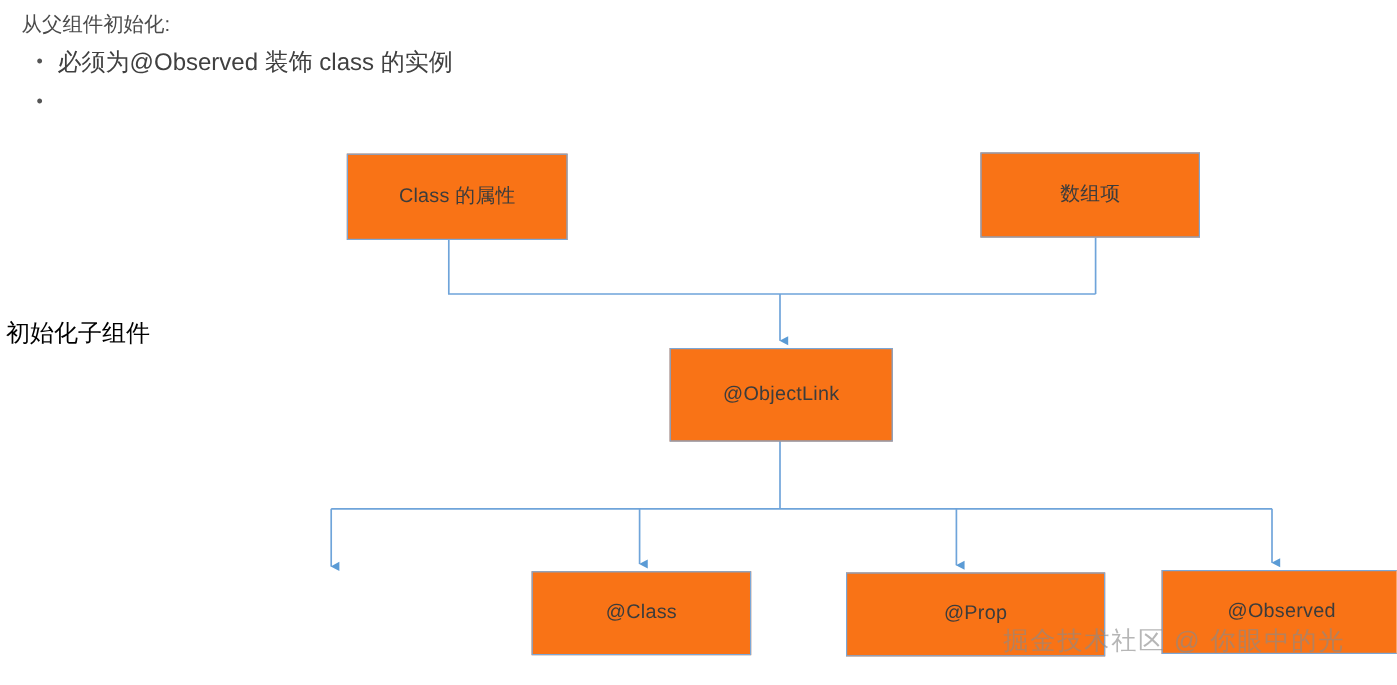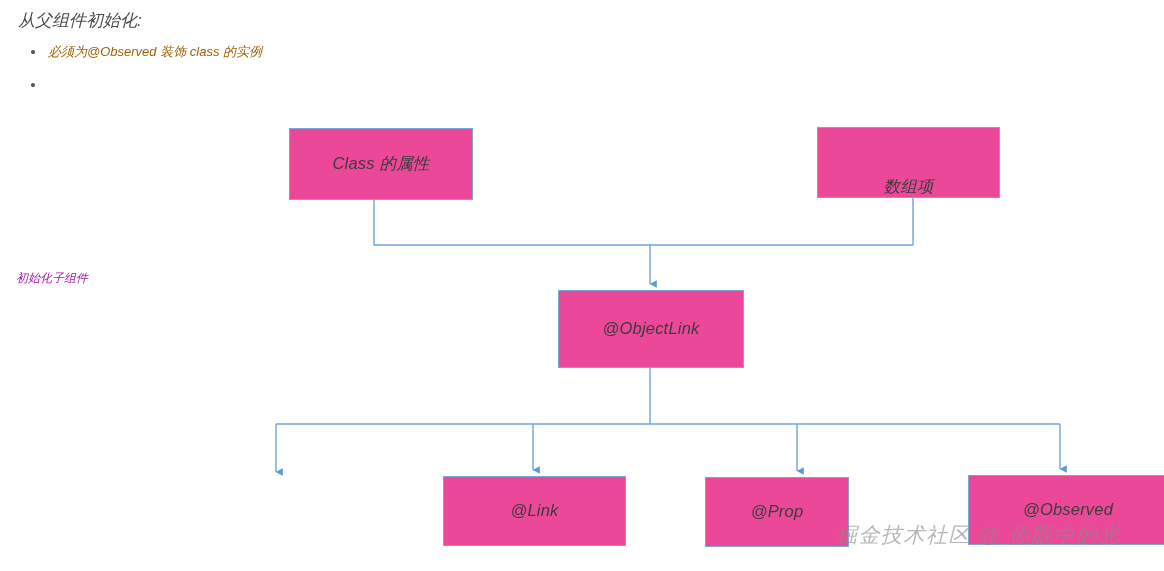--- a/index.html
+++ b/index.html
@@ -13,21 +13,20 @@
     color: #3a3a3a;
     -webkit-font-smoothing: antialiased;
   }
 
   #canvas {
     position: relative;
     width: 1164px;
     height: 571px;
     overflow: hidden;
     background: #ffffff;
-    font-style: italic;
   }
 
   
   .intro-title {
     position: absolute;
     left: 18px;
     top: 10px;
     font-size: 17px;
     line-height: 22px;
     color: #4a4a4a;
@@ -46,63 +45,63 @@
   }
   .bullet-dot {
     width: 30px;
     flex: 0 0 30px;
     text-align: center;
     font-size: 15px;
     line-height: 24px;
     color: #555;
   }
   .bullet-text {
-    font-size: 13px;
+    font-size: 20px;
     line-height: 24px;
-    color: #a16207;
+    color: #404040;
     white-space: nowrap;
   }
 
   
   .side-caption {
     position: absolute;
-    left: 16px;
+    left: 5px;
     top: 267px;
-    font-size: 12px;
+    font-size: 20px;
     line-height: 22px;
-    color: #a21caf;
+    color: #000000;
     white-space: nowrap;
   }
 
   
   .node {
     position: absolute;
     box-sizing: border-box;
     border: 1.4px solid #7BA7D7;
-    background: #ec4899;
+    background: #f97316;
     display: flex;
     align-items: center;
     justify-content: center;
     text-align: center;
   }
   .node-label {
     font-size: 16.5px;
     color: #3c3c3c;
     line-height: 1.2;
     white-space: nowrap;
     letter-spacing: 0.2px;
   }
 
   
   #node-class-attr   { left: 289px; top: 128px; width: 184px; height: 72px; }
-  #node-array-item   { left: 817px; top: 127px; width: 183px; height: 71px; align-items: flex-end; }
+  #node-array-item   { left: 817px; top: 127px; width: 183px; height: 71px; }
   #node-objectlink   { left: 558px; top: 290px; width: 186px; height: 78px; }
   #node-state        { left: 182px; top: 478px; width: 185px; height: 70px; }
   #node-link         { left: 443px; top: 476px; width: 183px; height: 70px; }
-  #node-prop         { left: 705px; top: 477px; width: 144px; height: 70px; }
+  #node-prop         { left: 705px; top: 477px; width: 216px; height: 70px; }
   #node-provide      { left: 968px; top: 475px; width: 200px; height: 70px; }
 
   
   #connectors {
     position: absolute;
     left: 0;
     top: 0;
     width: 1164px;
     height: 571px;
     pointer-events: none;
@@ -173,21 +172,21 @@
   <div class="node" id="node-array-item">
     <span class="node-label">数组项</span>
   </div>
 
   <div class="node" id="node-objectlink">
     <span class="node-label">@ObjectLink</span>
   </div>
 
 
   <div class="node" id="node-link">
-    <span class="node-label">@Link</span>
+    <span class="node-label">@Class</span>
   </div>
 
   <div class="node" id="node-prop">
     <span class="node-label">@Prop</span>
   </div>
 
   <div class="node" id="node-provide">
     <span class="node-label">@Observed</span>
   </div>
 

